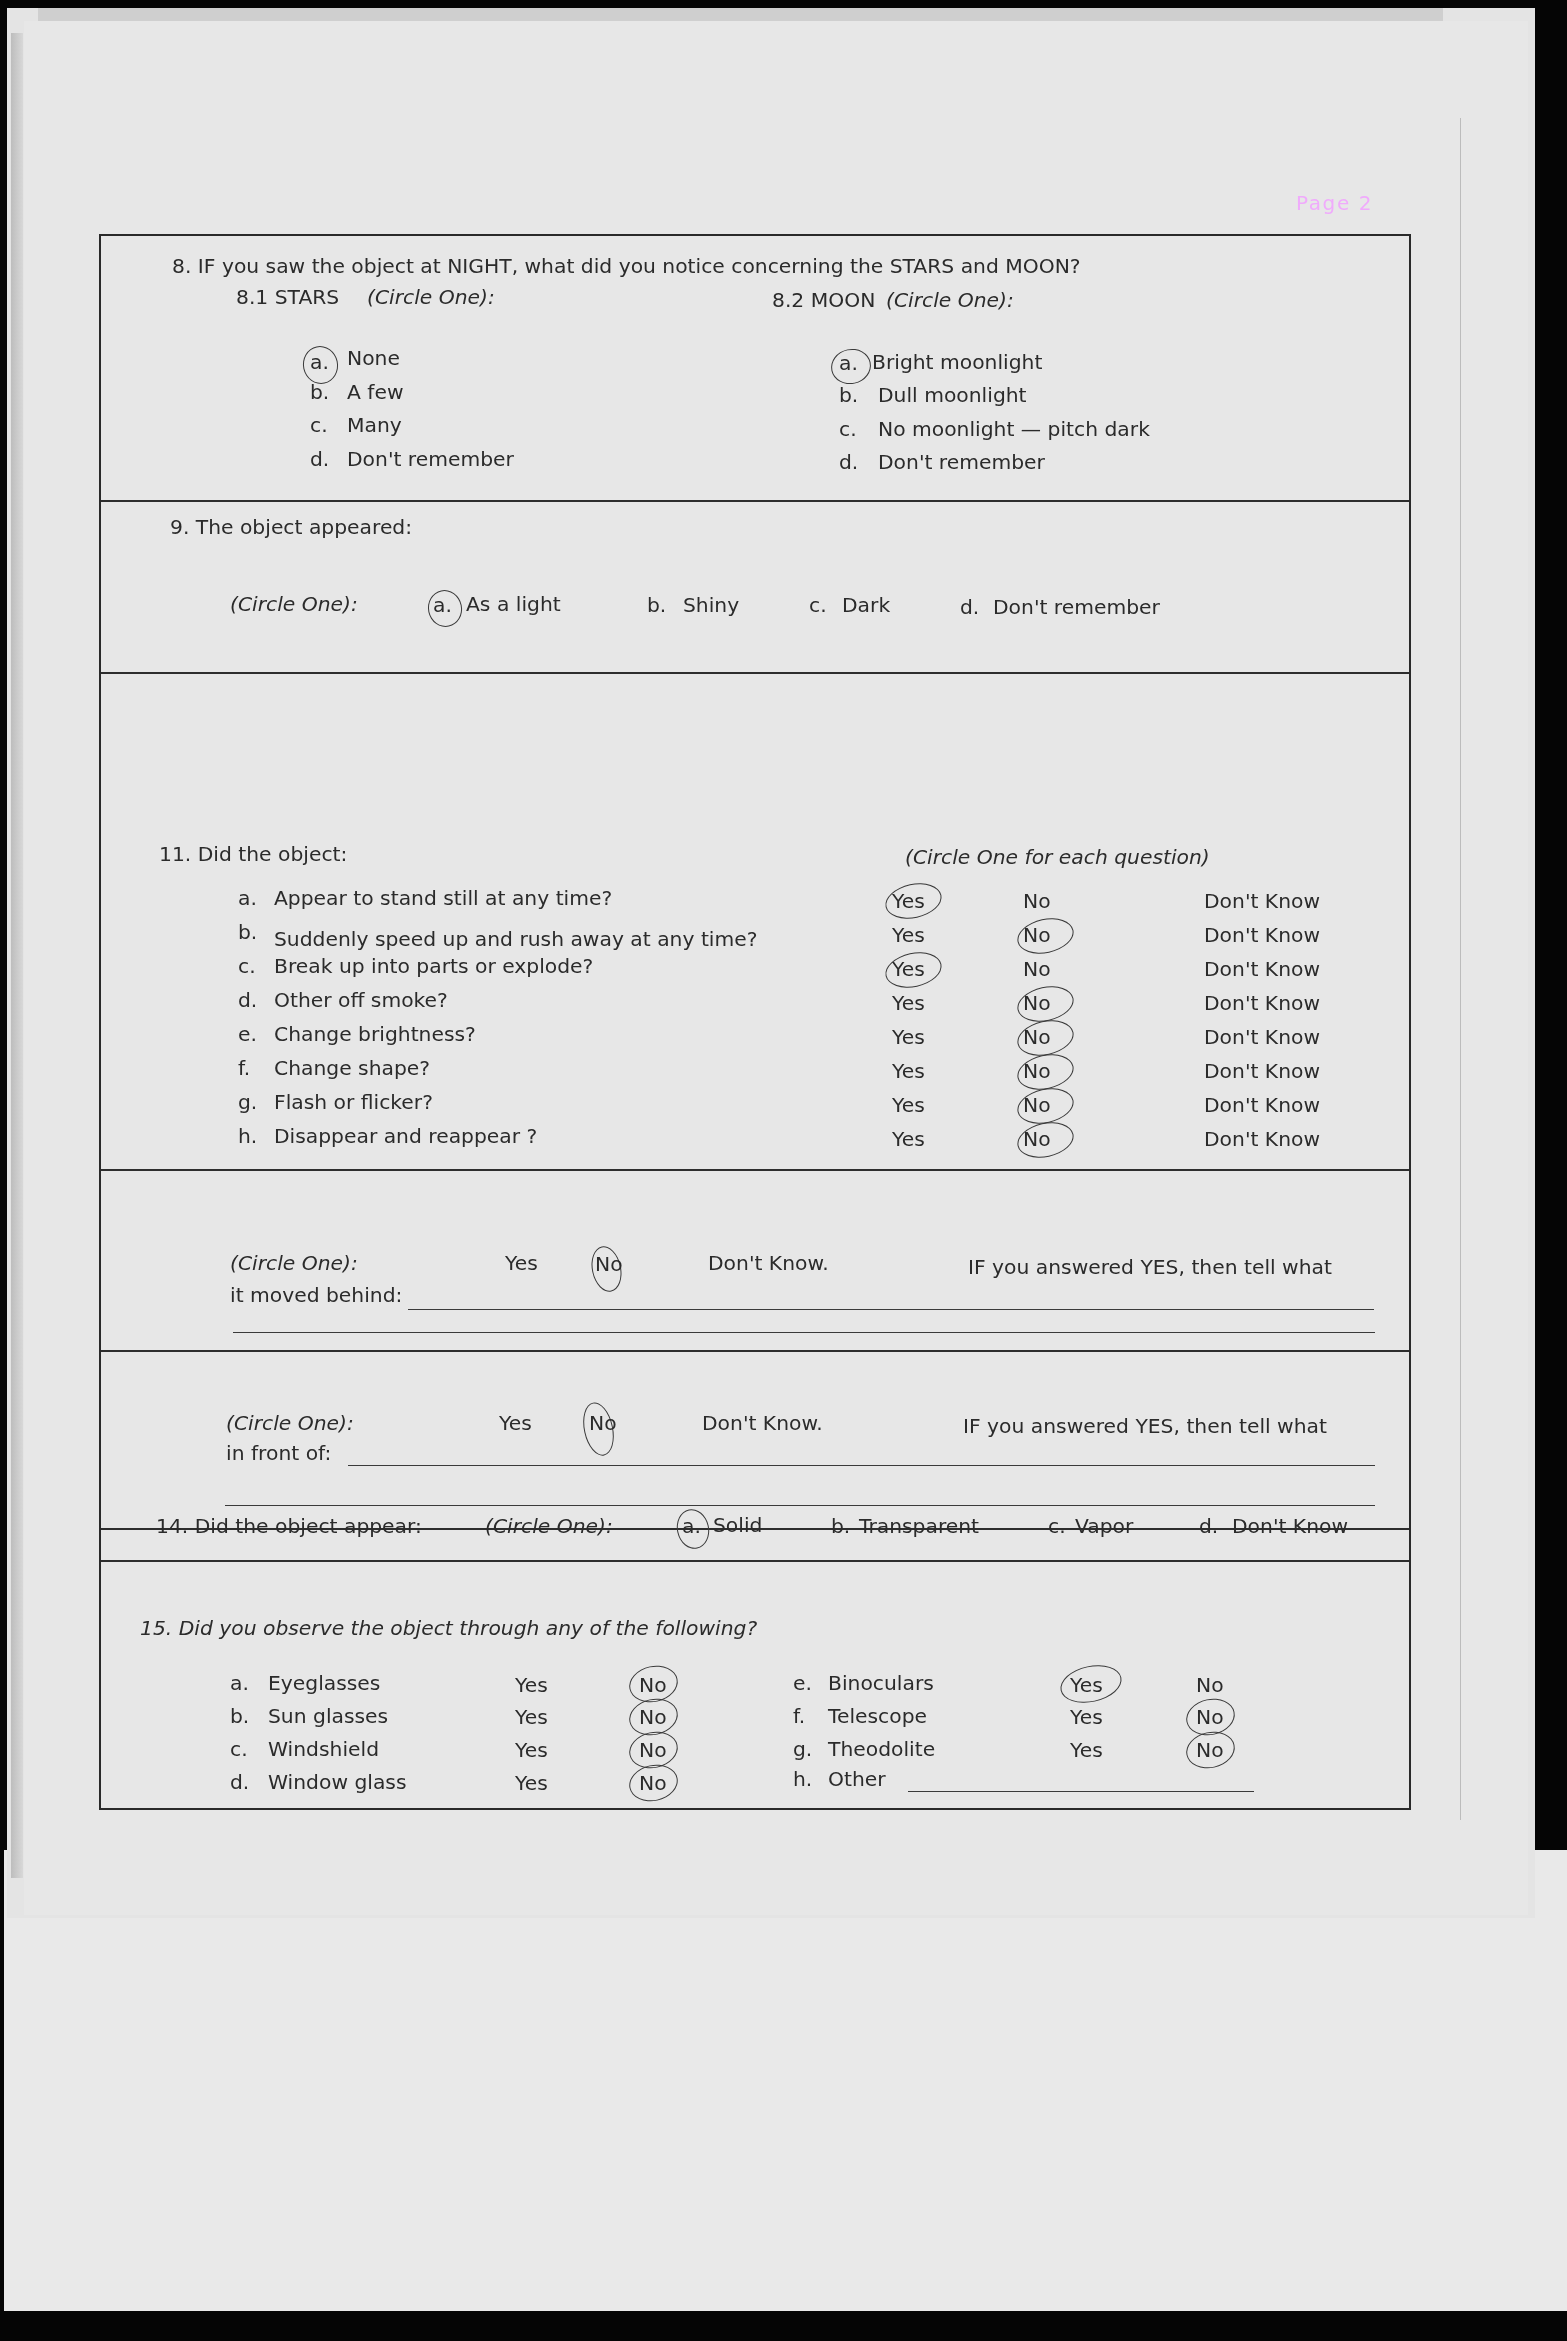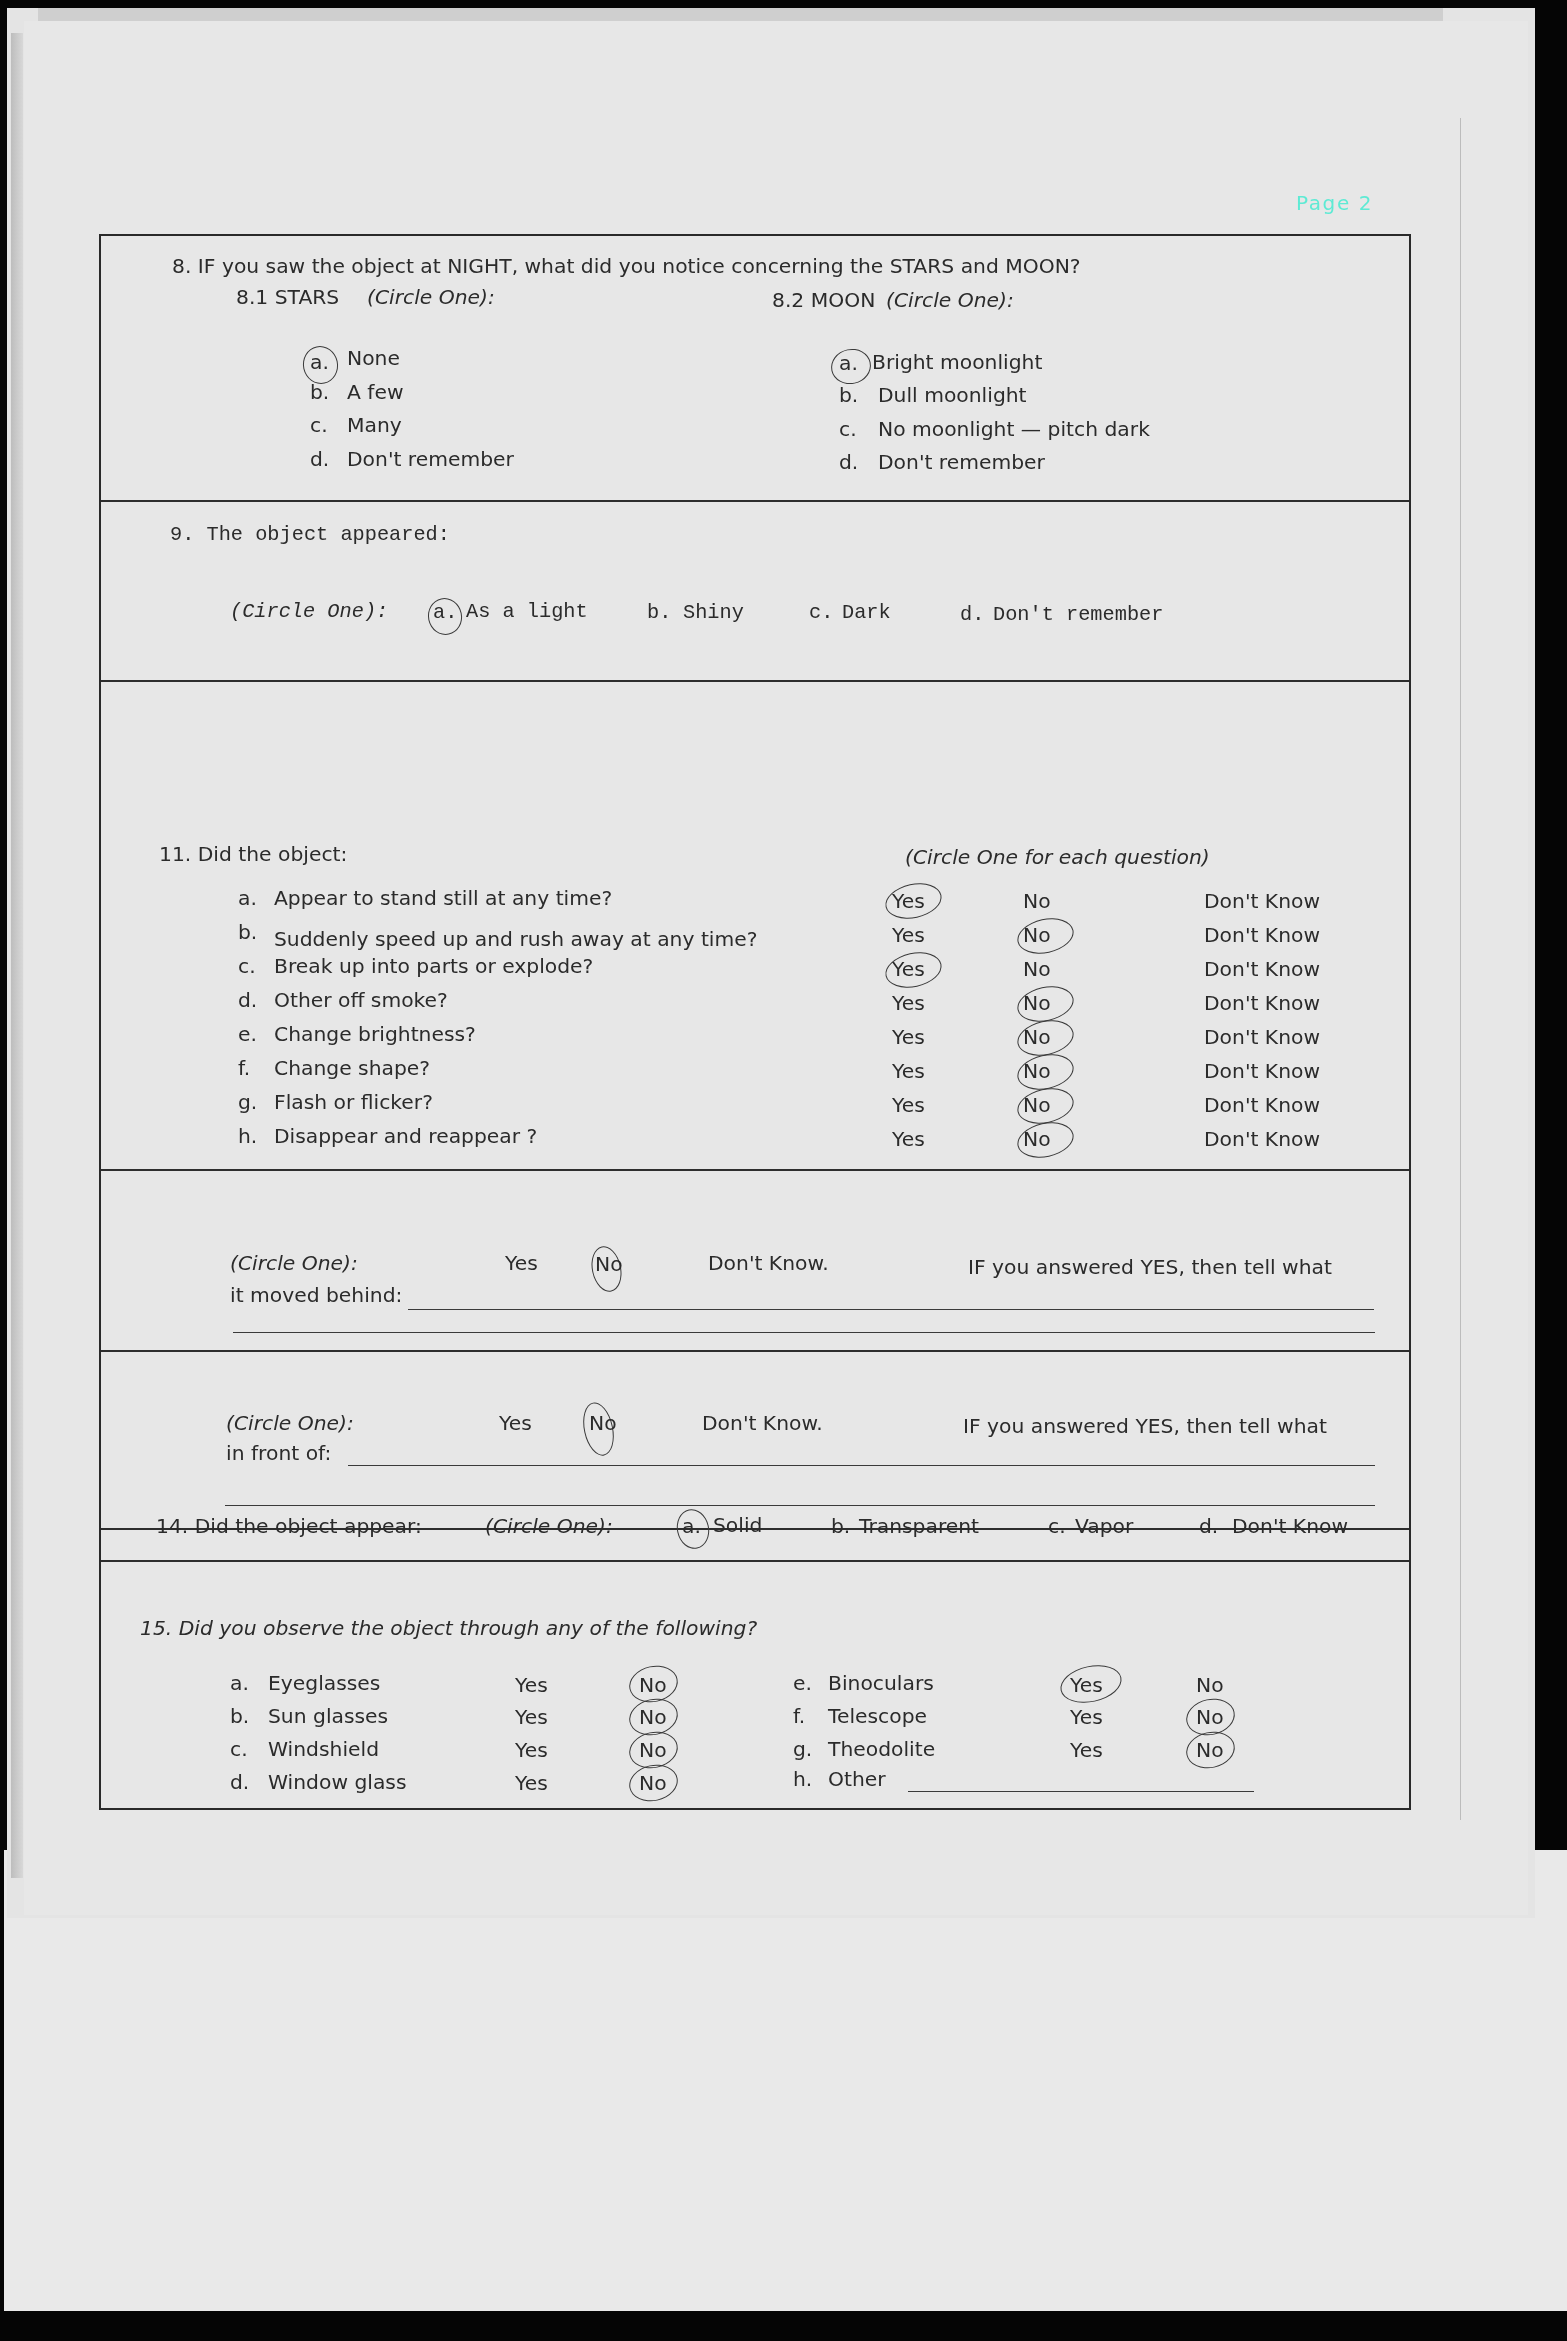--- a/index.html
+++ b/index.html
@@ -34,21 +34,21 @@
   .page {
     position: absolute; left: 24px; top: 21px; width: 1504px; height: 1894px;
     background: #e7e7e7;
   }
   .right-fold {
     position: absolute; left: 1460px; top: 118px; width: 1.1px; height: 1702px;
     background: #bcbcbc;
   }
   .page-number {
     position: absolute; left: 1296px; top: 191px;
-    font-size: 20px; letter-spacing: 1.6px; color: #5eead4;
+    font-size: 20px; letter-spacing: 1.6px; color: #f0abfc;
   }
   
   .form {
     position: absolute; left: 99px; top: 234px; width: 1312px; height: 1576px;
     border: 2.7px solid #2a2a2a; box-sizing: border-box;
   }
   .section {
     position: absolute; left: 0; right: 0;
     border-bottom: 2.2px solid #2e2e2e;
   }
@@ -123,21 +123,21 @@
         <span class="t" style="left:738px;top:181px;">c.</span>
         <span class="t" style="left:777px;top:181px;">No moonlight — pitch dark</span>
       </div>
       <div>
         <span class="t" style="left:738px;top:214px;">d.</span>
         <span class="t" style="left:777px;top:214px;">Don't remember</span>
       </div>
     </div>
   </div>
 
-  <div class="section" style="top:260px;height:184px;font-family:Liberation Mono, monospace;">
+  <div class="section" style="top:252px;height:184px;">
     <span class="t" style="left:69px;top:27.4px;">9.  The object appeared:</span>
     <span class="t it" style="left:129px;top:104px;">(Circle One):</span>
     <div>
       <span class="circled" style="left:327px;top:102px;width:32px;height:35px;"></span>
       <span class="t" style="left:332px;top:105px;">a.</span>
       <span class="t" style="left:365px;top:104px;">As a light</span>
     </div>
     <div>
       <span class="t" style="left:546px;top:105px;">b.</span>
       <span class="t" style="left:582px;top:105px;">Shiny</span>

